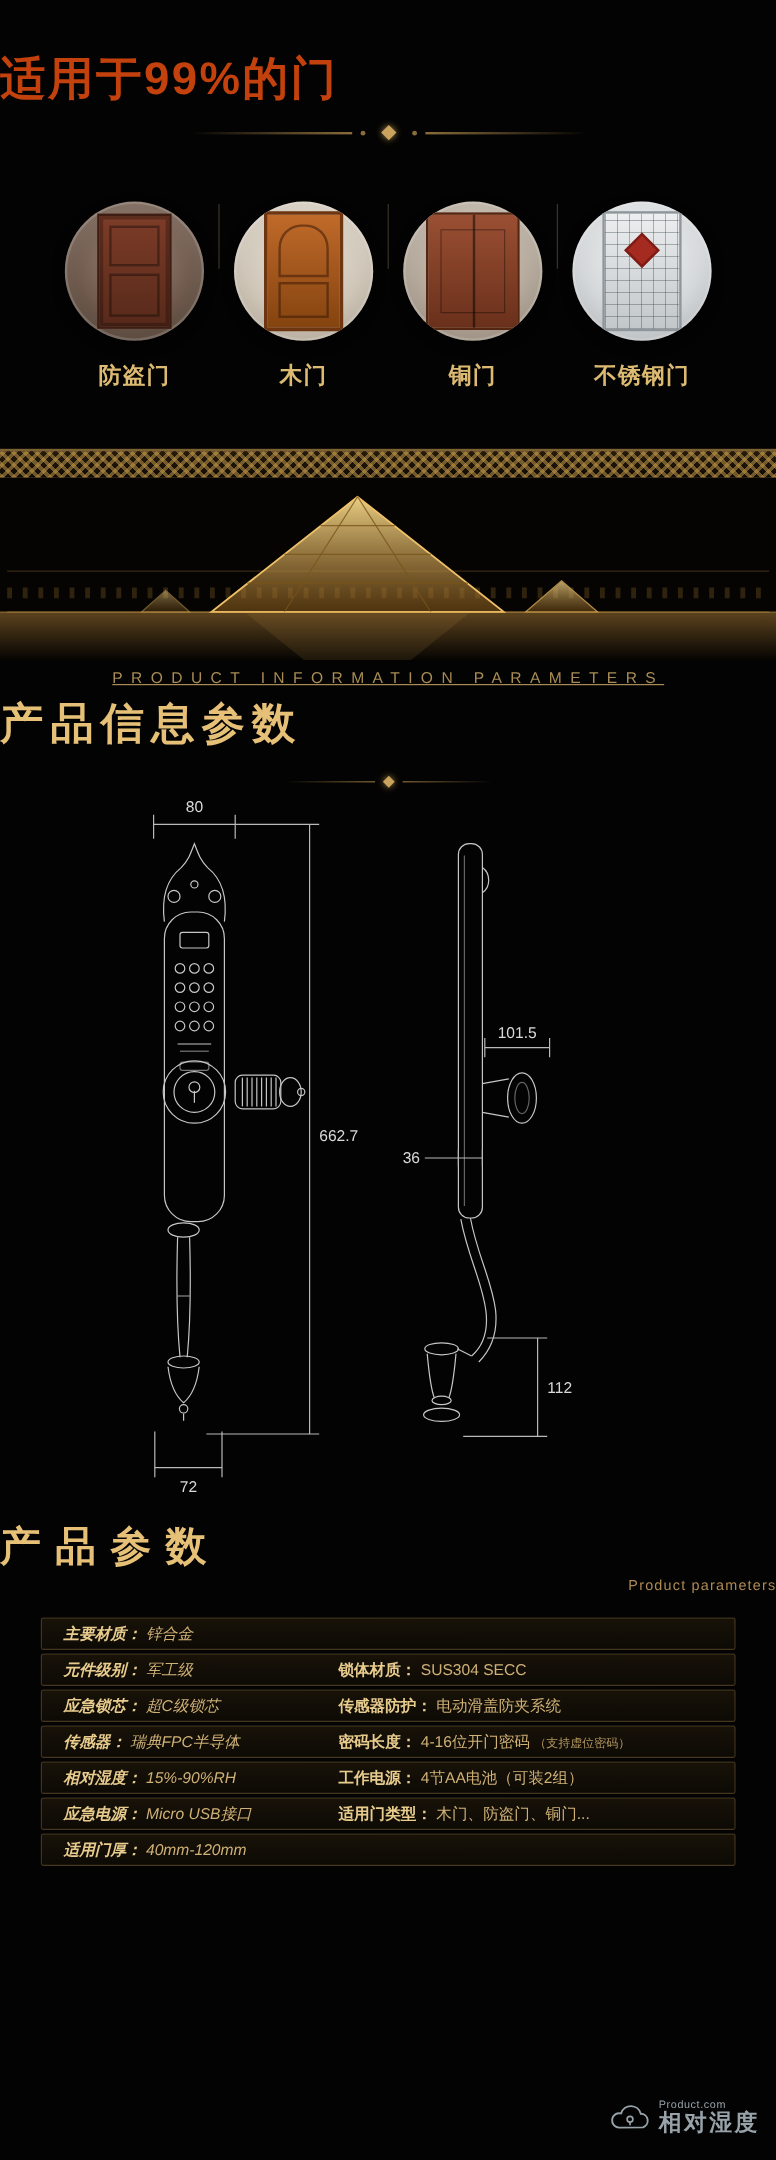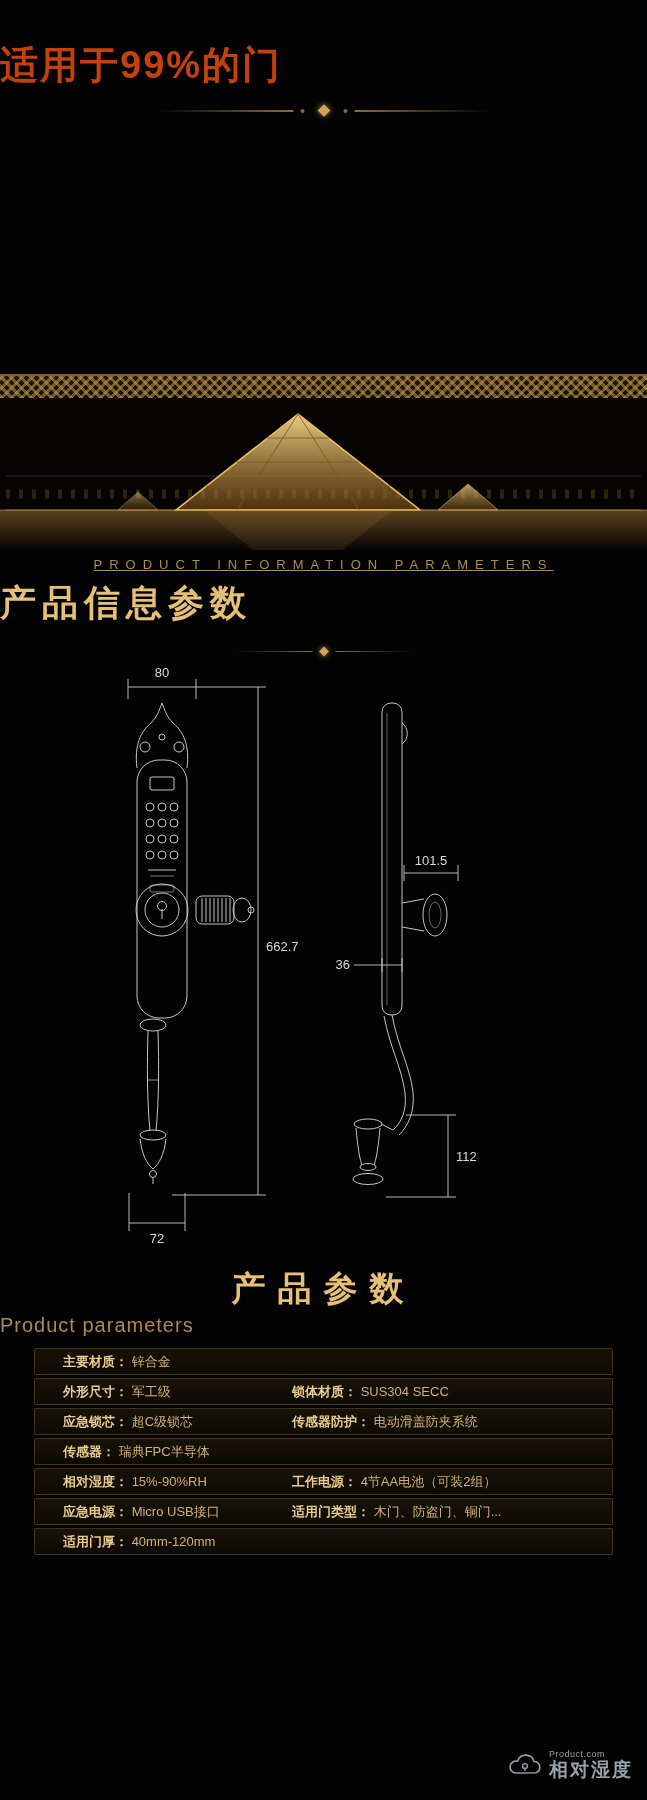--- a/index.html
+++ b/index.html
@@ -79,30 +79,30 @@
     font-size:36px;font-weight:bold;letter-spacing:6px;color:#e6c077;}
 
   
   .diagram{position:absolute;top:665px;left:0;}
   .tech line,.tech path,.tech rect,.tech circle,.tech ellipse,.tech polygon{
     stroke:#c6c6c6;fill:none;stroke-width:1;}
   .tech text{fill:#dadada;stroke:none;font-size:13px;font-family:"Liberation Sans",sans-serif;}
   .tech .dim{stroke:#b9b9b9;}
 
   
-  .params-cn{position:absolute;top:1266px;width:100%;text-align:center;
+  .params-cn{position:absolute;top:1266px;width:100%;text-align:left;
     font-size:34px;font-weight:bold;letter-spacing:12px;color:#e6c077;}
-  .params-en{position:absolute;top:1314px;width:100%;text-align:left;
-    font-size:20px;color:#ad8a52;letter-spacing:1px;}
+  .params-en{position:absolute;top:1314px;width:100%;text-align:right;
+    font-size:12px;color:#ad8a52;letter-spacing:1px;}
   .specs{position:absolute;top:1348px;left:34px;width:579px;}
   .spec-row{display:flex;align-items:center;height:25px;margin-bottom:3px;
     background:linear-gradient(180deg,#181208,#0d0a05);
     border:1px solid rgba(190,150,90,.28);border-radius:2px;}
   .spec-cell{font-size:13px;white-space:nowrap;overflow:hidden;}
-  .spec-cell.left{width:215px;padding-left:28px;}
+  .spec-cell.left{width:215px;padding-left:18px;font-style:italic;}
   .spec-cell.right{flex:1;padding-left:14px;}
   .spec-label{font-weight:bold;color:#e8cc8e;}
   .spec-value{color:#cfb176;}
   .spec-note{font-size:10px;color:#b2975f;}
 
   
   .watermark{position:absolute;right:14px;top:1750px;display:flex;align-items:center;
     gap:6px;color:#97a2a9;}
   .wm-text{display:flex;flex-direction:column;line-height:1.1;}
   .wm-site{font-size:9px;letter-spacing:.5px;}
@@ -115,20 +115,49 @@
 
   <div class="main-title">适用于99%的门</div>
   <div class="flourish flourish-1">
     <span class="fl-line"></span>
     <span class="fl-dot"></span>
     <span class="fl-diamond"></span>
     <span class="fl-dot"></span>
     <span class="fl-line rev"></span>
   </div>
 
+  <div class="doors">
+    <div class="door-item">
+      <div class="door-circle c1">
+        <div class="door d1"></div>
+      </div>
+      <div class="door-label">防盗门</div>
+    </div>
+    <div class="vsep"></div>
+    <div class="door-item">
+      <div class="door-circle c2">
+        <div class="door d2"></div>
+      </div>
+      <div class="door-label">木门</div>
+    </div>
+    <div class="vsep"></div>
+    <div class="door-item">
+      <div class="door-circle c3">
+        <div class="door d3"></div>
+      </div>
+      <div class="door-label">铜门</div>
+    </div>
+    <div class="vsep"></div>
+    <div class="door-item">
+      <div class="door-circle c4">
+        <div class="door d4"></div>
+      </div>
+      <div class="door-label">不锈钢门</div>
+    </div>
+  </div>
 
   <div class="ornate-strip"></div>
 
   <svg class="louvre" width="647" height="152" viewBox="0 0 647 152">
     <defs>
       <linearGradient id="pyr" x1="0" y1="0" x2="0" y2="1">
         <stop offset="0" stop-color="#f5d98b" stop-opacity="0.95"></stop>
         <stop offset="1" stop-color="#8a5a1a" stop-opacity="0.55"></stop>
       </linearGradient>
       <linearGradient id="ground" x1="0" y1="0" x2="0" y2="1">
@@ -274,21 +303,21 @@
 
     <div class="spec-row">
       <div class="spec-cell left">
         <span class="spec-label">主要材质：</span>
         <span class="spec-value">锌合金</span>
       </div>
     </div>
 
     <div class="spec-row">
       <div class="spec-cell left">
-        <span class="spec-label">外形尺寸：</span>
+        <span class="spec-label">元件级别：</span>
         <span class="spec-value">军工级</span>
       </div>
       <div class="spec-cell right">
         <span class="spec-label">锁体材质：</span>
         <span class="spec-value">SUS304 SECC</span>
         <span class="spec-note"></span>
       </div>
     </div>
 
     <div class="spec-row">
@@ -300,20 +329,25 @@
         <span class="spec-label">传感器防护：</span>
         <span class="spec-value">电动滑盖防夹系统</span>
         <span class="spec-note"></span>
       </div>
     </div>
 
     <div class="spec-row">
       <div class="spec-cell left">
         <span class="spec-label">传感器：</span>
         <span class="spec-value">瑞典FPC半导体</span>
+      </div>
+      <div class="spec-cell right">
+        <span class="spec-label">密码长度：</span>
+        <span class="spec-value">4-16位开门密码</span>
+        <span class="spec-note">（支持虚位密码）</span>
       </div>
     </div>
 
     <div class="spec-row">
       <div class="spec-cell left">
         <span class="spec-label">相对湿度：</span>
         <span class="spec-value">15%-90%RH</span>
       </div>
       <div class="spec-cell right">
         <span class="spec-label">工作电源：</span>

